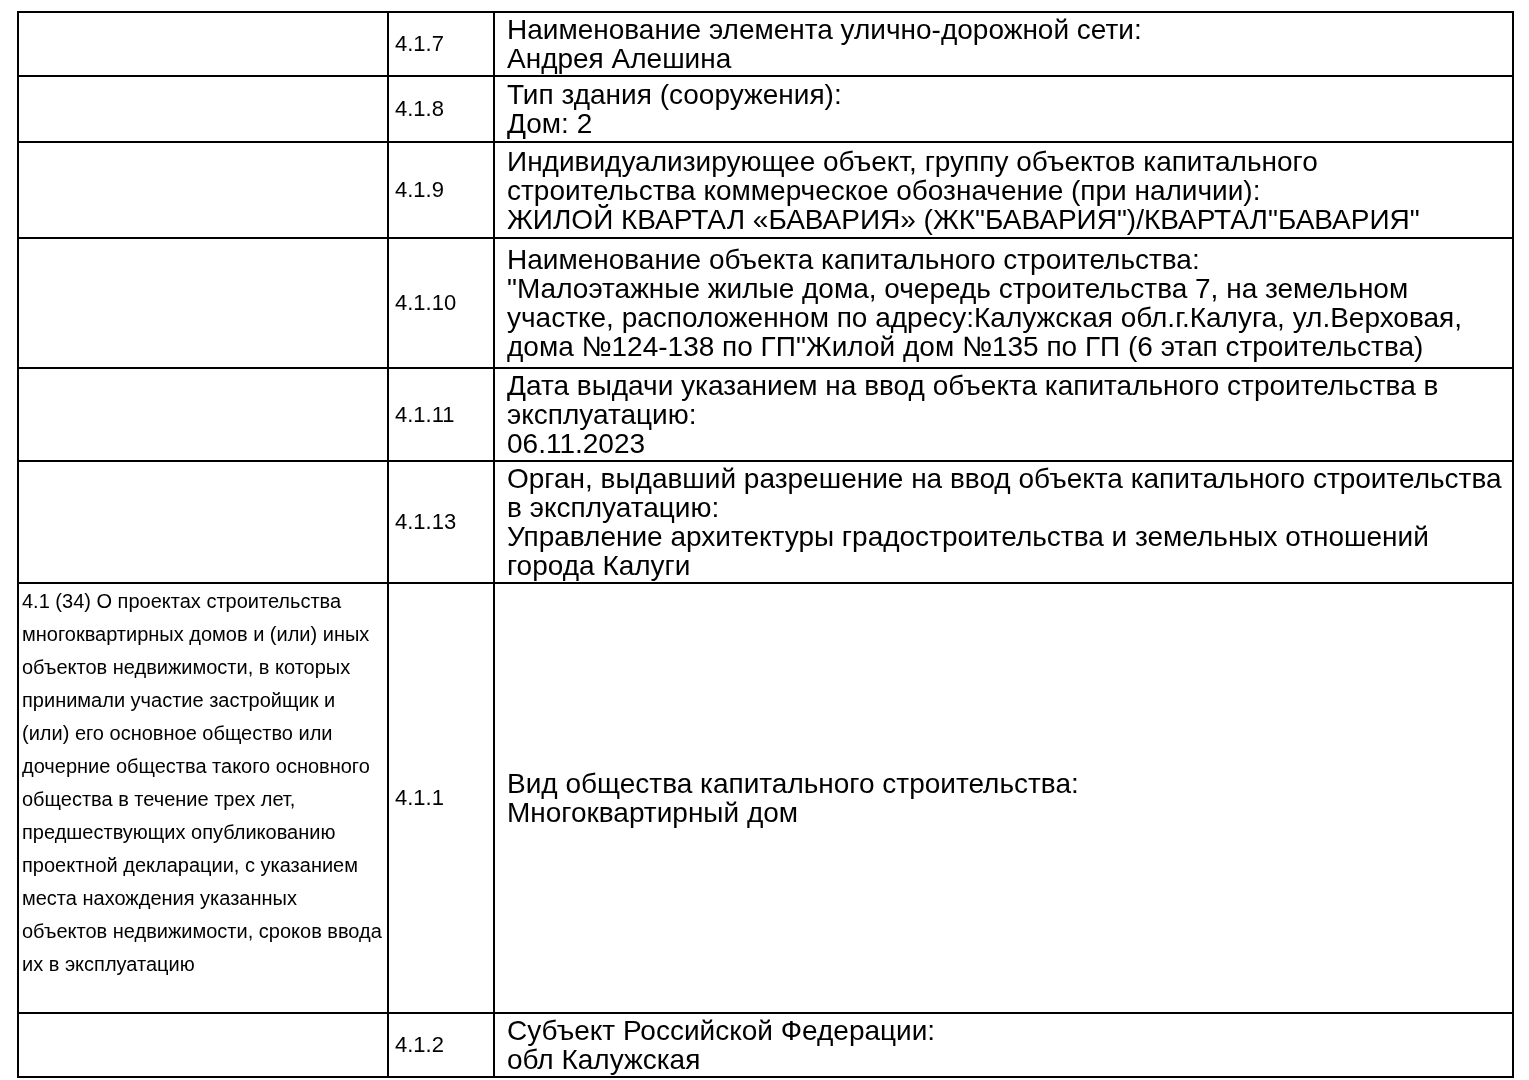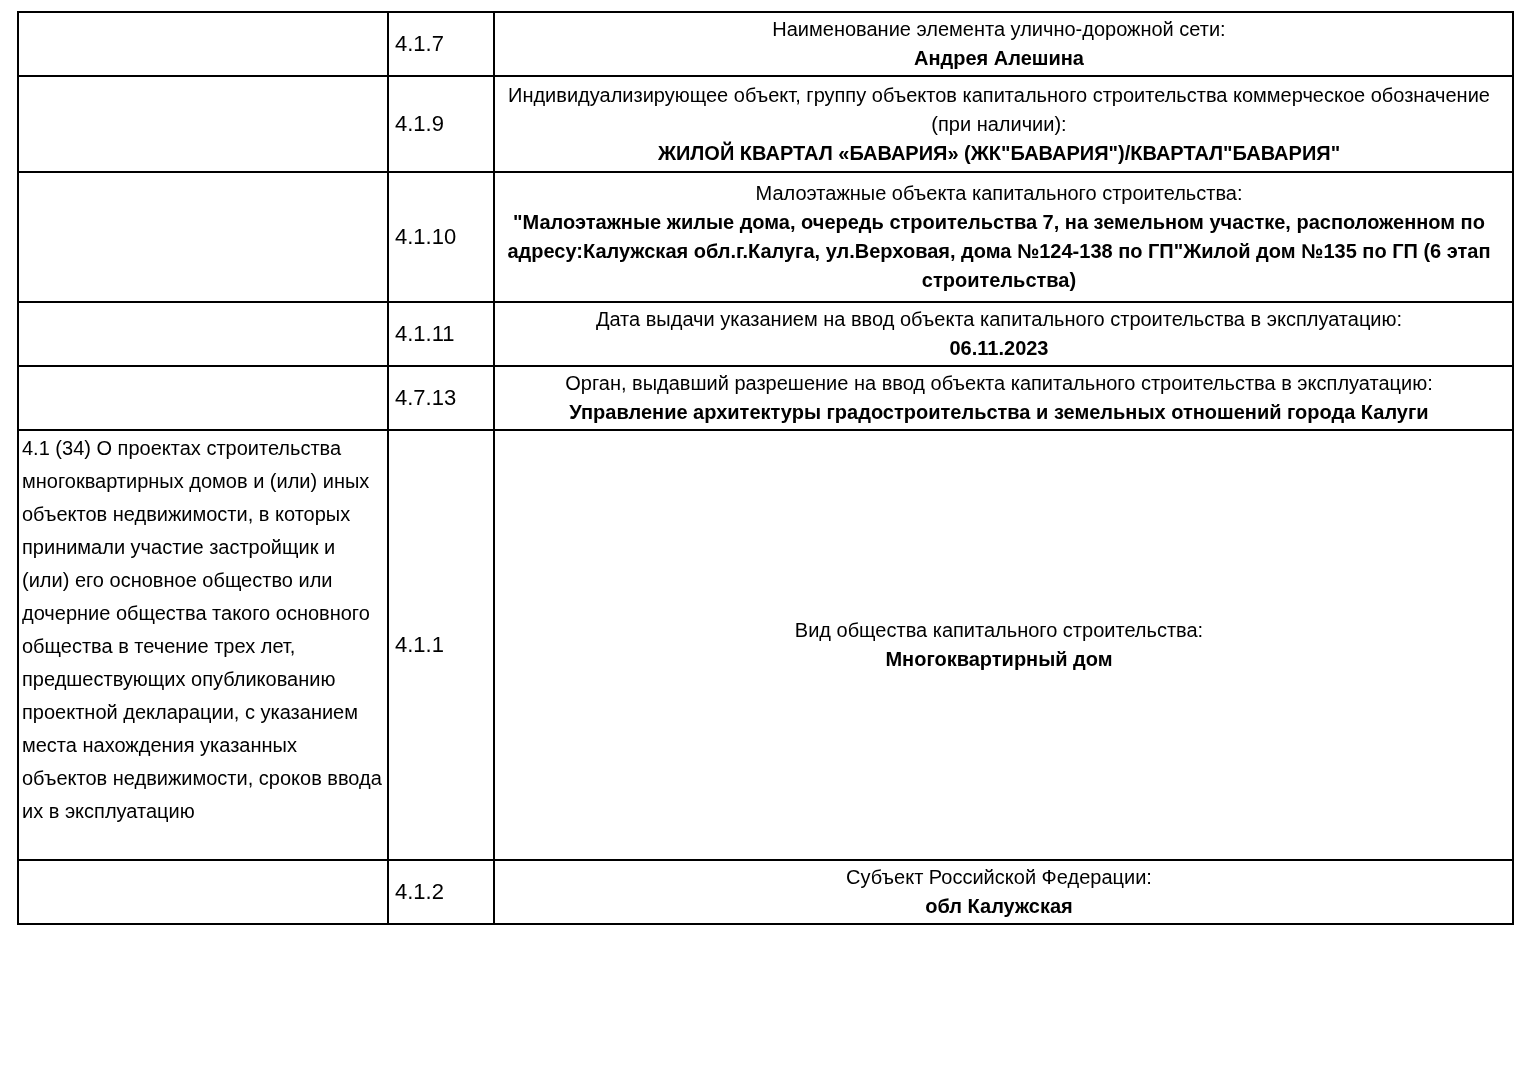--- a/index.html
+++ b/index.html
@@ -29,29 +29,28 @@
     font-size:20px;
     line-height:33px;
     padding:1px 4px 1px 3px;
     margin-top:48px;
   }
   td.c2{
     font-size:22px;
     padding:2px 12px 2px 6px;
   }
   td.c3{
-    font-size:20px;
+    font-size:28px;
     line-height:29px;
-    padding:2px 10px 2px 1px;
-    text-align:center;
+    padding:2px 10px 2px 12px;
   }
   .lbl{display:block;font-weight:normal;}
   .val{display:block;}
   .vp{font-weight:normal;}
-  .vb{font-weight:bold;}
+  .vb{font-weight:normal;}
   tr.r1{height:62px;}
   tr.r2{height:66px;}
   tr.r3{height:96px;}
   tr.r4{height:130px;}
   tr.r5{height:60px;}
   tr.r6{height:62px;}
   tr.r7{height:62px;}
   tr.r8{height:430px;}
   tr.r9{height:62px;}
 </style>
@@ -68,52 +67,60 @@
   <tbody>
       <tr class="r1">
     <td class="c1"></td>
     <td class="c2">4.1.7</td>
     <td class="c3">
       <span class="lbl">Наименование элемента улично-дорожной сети:</span>
       <span class="val"><span class="vp"></span><span class="vb">Андрея Алешина</span></span>
     </td>
   </tr>
 
+  <tr class="r2">
+    <td class="c1"></td>
+    <td class="c2">4.1.8</td>
+    <td class="c3">
+      <span class="lbl">Тип здания (сооружения):</span>
+      <span class="val"><span class="vp">Дом: </span><span class="vb">2</span></span>
+    </td>
+  </tr>
 
   <tr class="r3">
     <td class="c1"></td>
     <td class="c2">4.1.9</td>
     <td class="c3">
       <span class="lbl">Индивидуализирующее объект, группу объектов капитального строительства коммерческое обозначение (при наличии):</span>
       <span class="val"><span class="vp"></span><span class="vb">ЖИЛОЙ КВАРТАЛ «БАВАРИЯ» (ЖК"БАВАРИЯ")/КВАРТАЛ"БАВАРИЯ"</span></span>
     </td>
   </tr>
 
   <tr class="r4">
     <td class="c1"></td>
     <td class="c2">4.1.10</td>
     <td class="c3">
-      <span class="lbl">Малоэтажные объекта капитального строительства:</span>
+      <span class="lbl">Наименование объекта капитального строительства:</span>
       <span class="val"><span class="vp"></span><span class="vb">"Малоэтажные жилые дома, очередь строительства 7, на земельном участке, расположенном по адресу:Калужская обл.г.Калуга, ул.Верховая, дома №124-138 по ГП"Жилой дом №135 по ГП (6 этап строительства)</span></span>
     </td>
   </tr>
 
   <tr class="r5">
     <td class="c1"></td>
     <td class="c2">4.1.11</td>
     <td class="c3">
       <span class="lbl">Дата выдачи указанием на ввод объекта капитального строительства в эксплуатацию:</span>
       <span class="val"><span class="vp"></span><span class="vb">06.11.2023</span></span>
     </td>
   </tr>
 
 
   <tr class="r7">
     <td class="c1"></td>
-    <td class="c2">4.7.13</td>
+    <td class="c2">4.1.13</td>
     <td class="c3">
       <span class="lbl">Орган, выдавший разрешение на ввод объекта капитального строительства в эксплуатацию:</span>
       <span class="val"><span class="vp"></span><span class="vb">Управление архитектуры градостроительства и земельных отношений города Калуги</span></span>
     </td>
   </tr>
 
   <tr class="r8">
     <td class="c1">4.1 (34) О проектах строительства многоквартирных домов и (или) иных объектов недвижимости, в которых принимали участие застройщик и (или) его основное общество или дочерние общества такого основного общества в течение трех лет, предшествующих опубликованию проектной декларации, с указанием места нахождения указанных объектов недвижимости, сроков ввода их в эксплуатацию</td>
     <td class="c2">4.1.1</td>
     <td class="c3">

